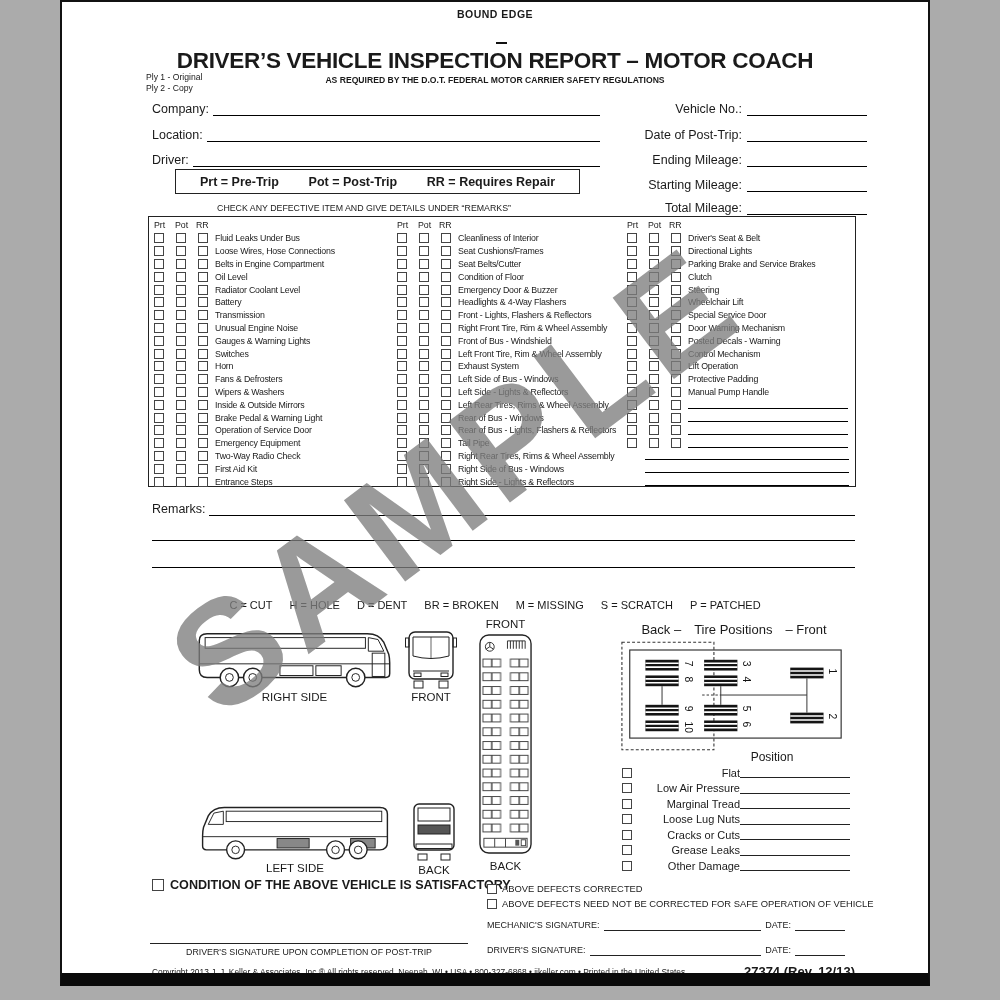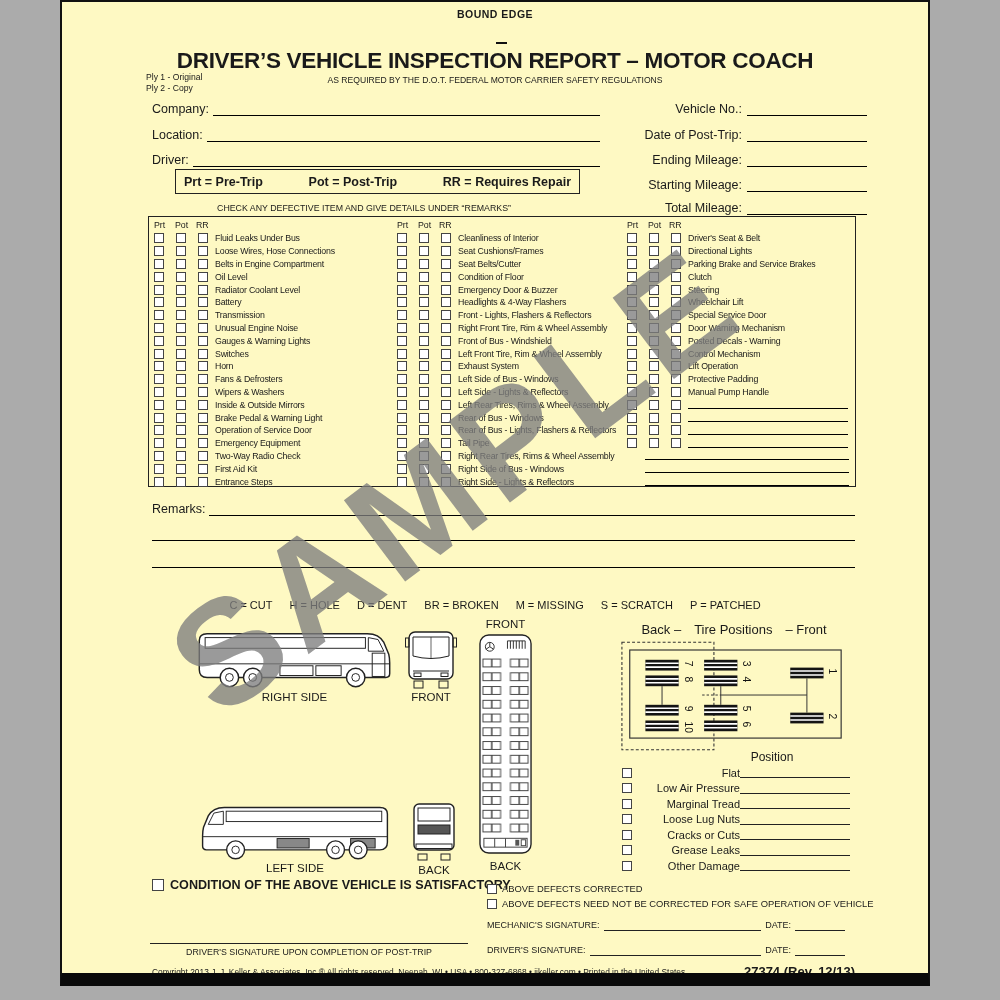--- a/index.html
+++ b/index.html
@@ -1,36 +1,36 @@
 <!DOCTYPE html>
 <html><head>
 <meta charset="utf-8">
 <style>
   html,body{margin:0;padding:0;}
   body{width:1000px;height:1000px;background:#ababab;font-family:"Liberation Sans",sans-serif;color:#1a1a1a;}
-  .page{position:absolute;left:60px;top:0;width:870px;height:986px;background:#fef9c3;
+  .page{position:absolute;left:60px;top:0;width:870px;height:986px;background:#ffffff;
         border:2px solid #111;border-bottom:13px solid #0a0a0a;box-sizing:border-box;overflow:hidden;}
   .abs{position:absolute;}
   .ctr{text-align:center;}
   .uline{border-bottom:1.6px solid #000;}
   .thin{border-bottom:1.1px solid #222;}
   
   .bound{left:0;right:0;top:6px;font-size:10.5px;letter-spacing:.5px;font-weight:600;}
   .tdash{left:434px;top:40px;width:11px;height:2px;background:#111;}
   .title{left:0;right:0;top:46px;font-size:22.5px;font-weight:bold;letter-spacing:-.3px;}
-  .subtitle{left:0;right:0;top:73px;font-size:8.6px;font-weight:400;}
+  .subtitle{left:0;right:0;top:73px;font-size:8.6px;font-weight:700;}
   .ply{left:84px;top:70px;font-size:8.6px;line-height:11px;}
   
   .lrow{left:90px;width:448px;display:flex;font-size:12.5px;}
   .lrow .uline{flex:1;margin-left:4px;}
   .rrow{left:558px;width:247px;display:flex;font-size:12.5px;}
   .rlabel{width:122px;text-align:right;flex:none;}
   .rrow .uline{flex:1;margin-left:5px;}
   .legendbox{left:113px;top:167px;width:405px;height:25px;border:1.6px solid #222;display:flex;
-             align-items:center;justify-content:space-between;padding:0 8px;box-sizing:border-box;
+             align-items:center;justify-content:space-between;padding:0 24px;box-sizing:border-box;
              font-size:12.5px;font-weight:bold;}
   .checkinstr{left:86px;top:201px;width:432px;font-size:8.8px;}
   
   .table{left:86px;top:214px;width:708px;height:271px;border:1.7px solid #222;box-sizing:border-box;}
   .col{position:absolute;top:3px;}
   .colhead{display:flex;font-size:8.8px;height:12px;}
   .colhead span{width:21px;}
   .crow{display:flex;align-items:center;height:12.8px;}
   .cb{width:8px;height:8px;border:1.2px solid #444;flex:none;margin-right:12px;background:#fff;}
   .cb:nth-child(3){margin-right:7px;}

